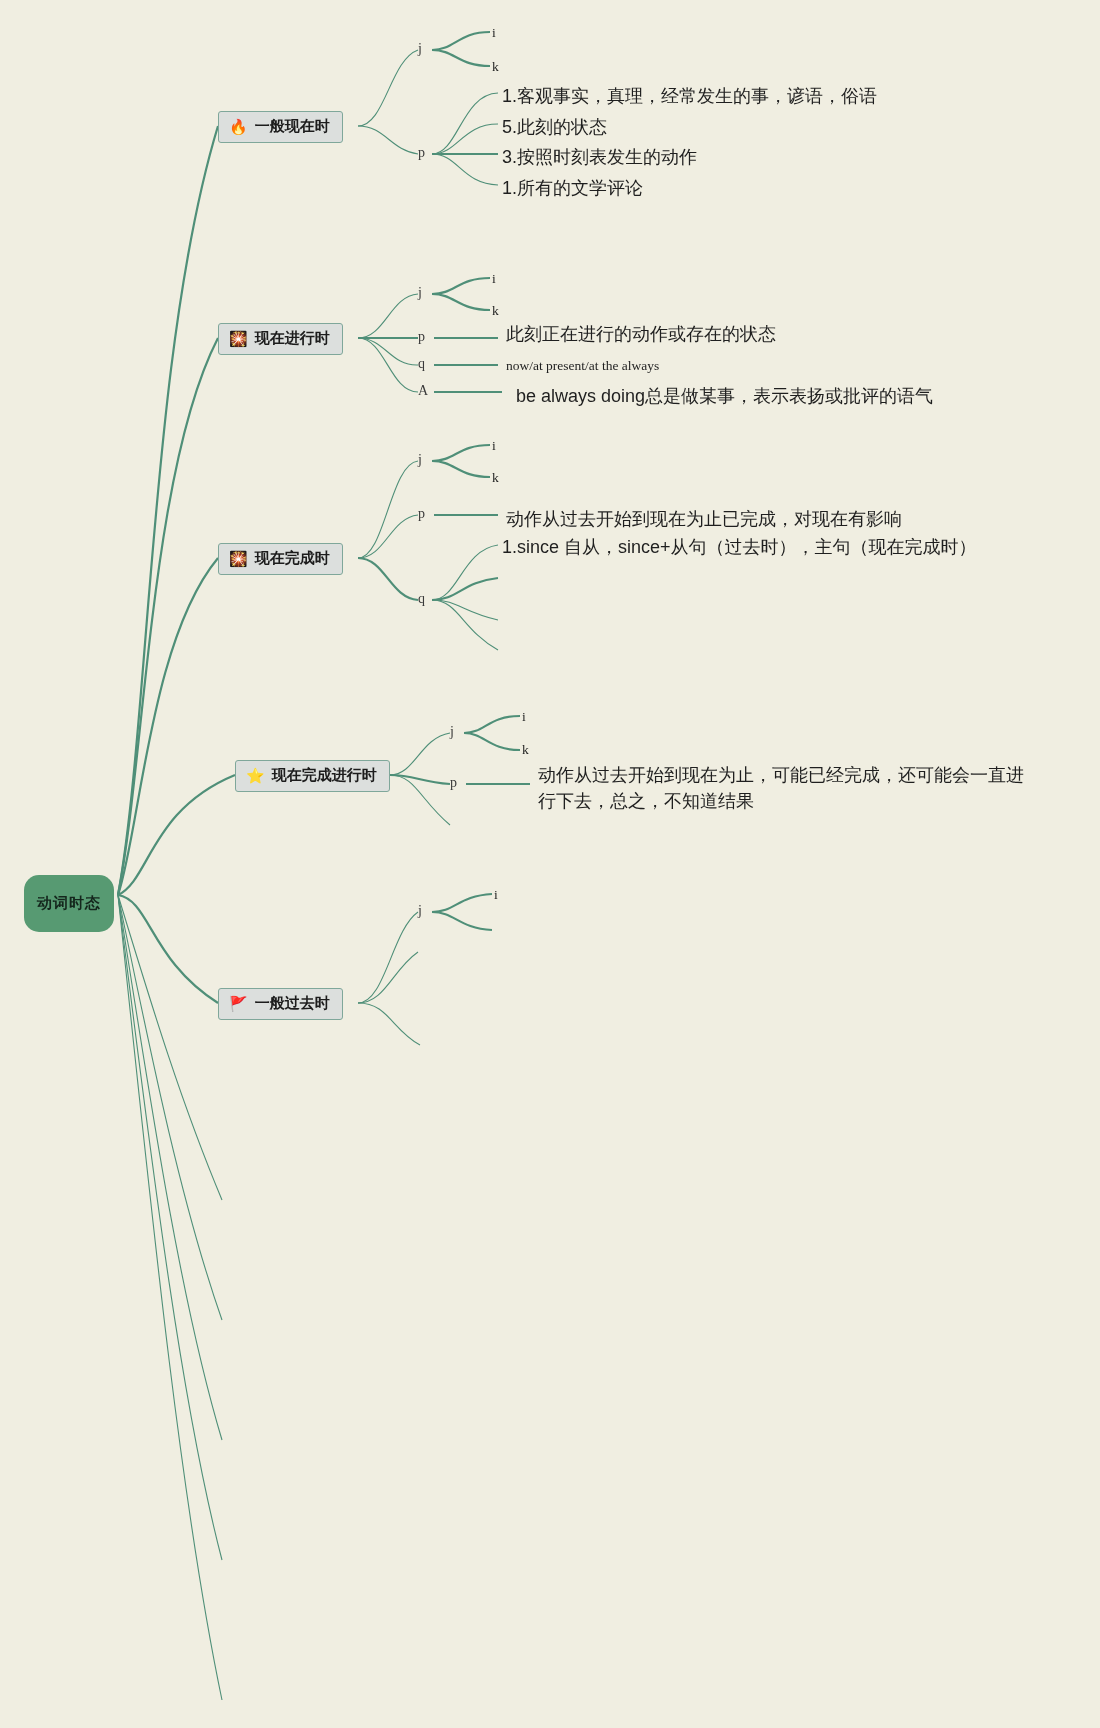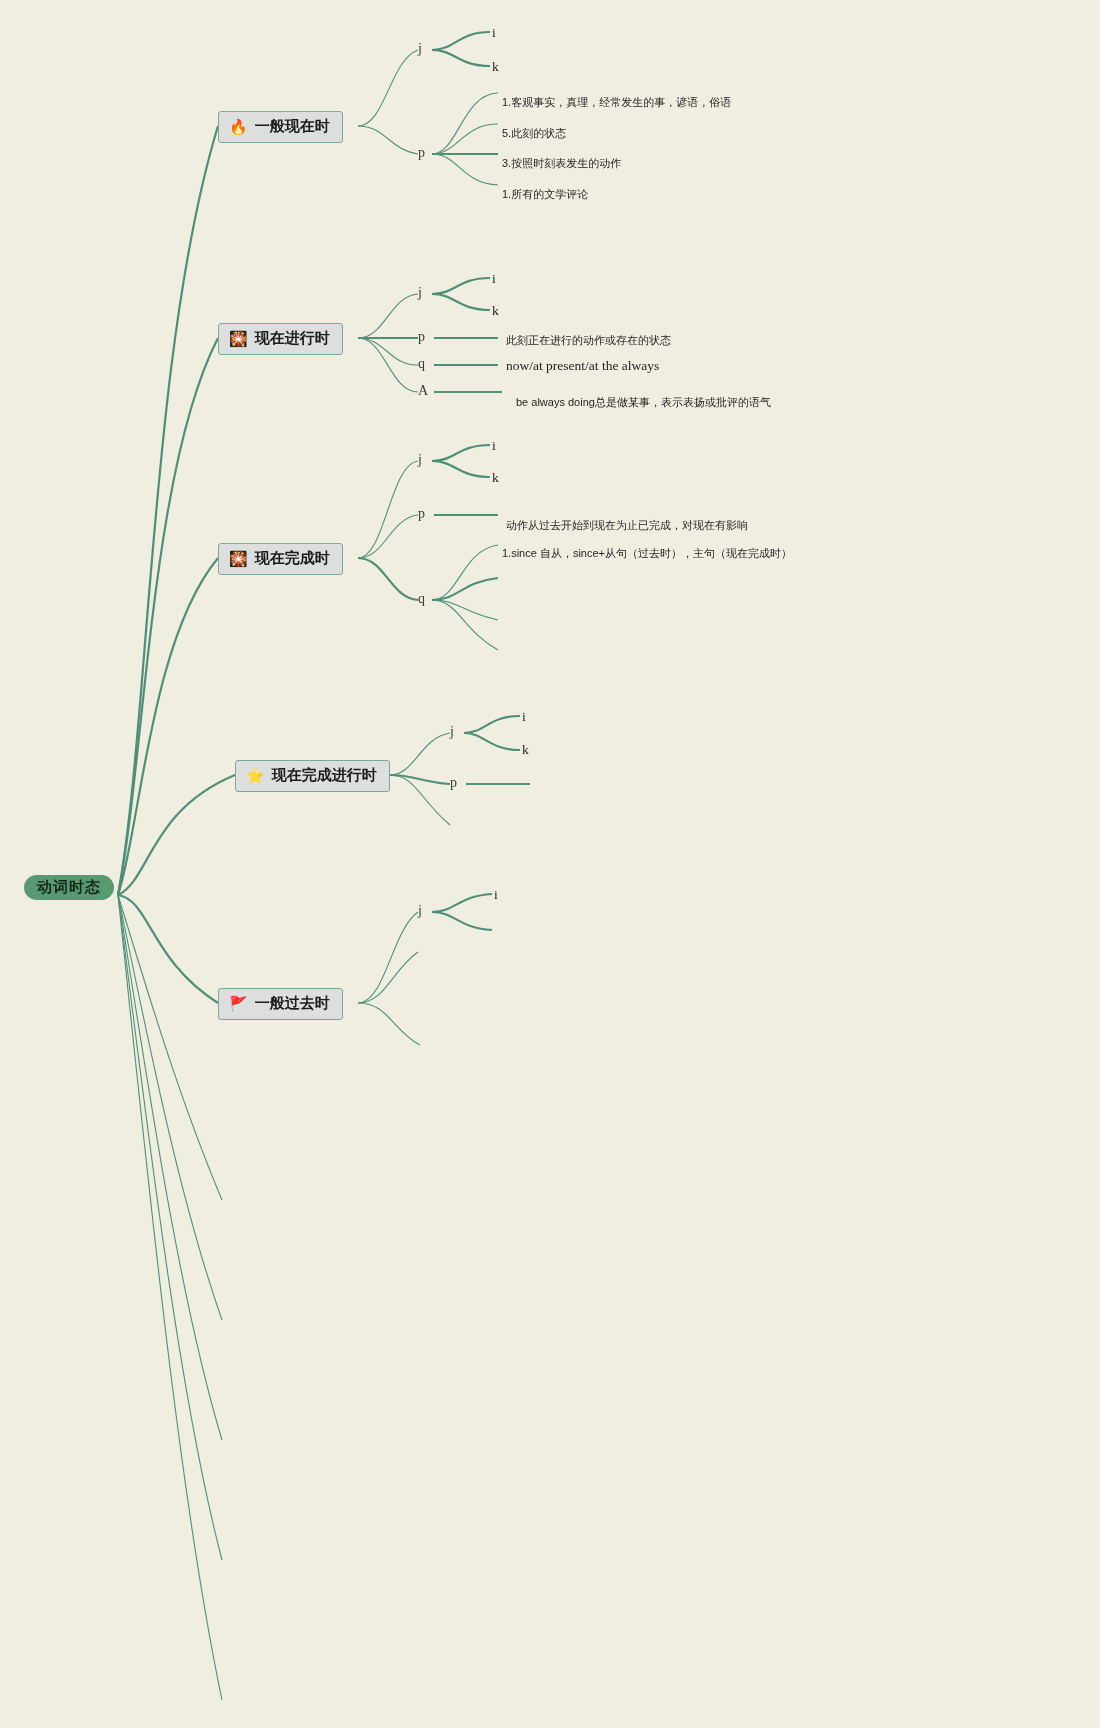--- a/index.html
+++ b/index.html
@@ -18,21 +18,21 @@
   .node{position:absolute;}
 
   
   .root{
     background:#579a72;
     border-radius:15px;
     color:#14261c;
     font-family:"Liberation Sans","DejaVu Sans",sans-serif;
     font-weight:bold;
     font-size:15px;
-    padding:3px 13px;
+    padding:19px 13px;
     letter-spacing:1px;
     white-space:nowrap;
   }
 
   
   .topic{
     background:#dcdfdd;
     border:1px solid #7fa79a;
     border-radius:3px;
     padding:5px 12px 6px 10px;
@@ -55,21 +55,21 @@
     white-space:nowrap;
   }
   .leaf{
     font-family:"Liberation Serif","DejaVu Serif",serif;
     font-size:13.5px;
     color:#1f1f1f;
     white-space:nowrap;
     line-height:1.45;
   }
   .leaf.wrap{white-space:normal;width:480px;}
-  .leaf.cjk{font-family:"Liberation Sans","DejaVu Sans",sans-serif;font-size:11px;margin-top:12px;}
+  .leaf.cjk{font-family:"Liberation Sans","DejaVu Sans",sans-serif;font-size:18px;}
 </style>
 </head>
 <body style="background: rgb(240, 238, 225);">
 
 <div id="canvas">
 
   <svg class="links" viewBox="0 0 1100 1728">
 
     <path class="thick" d="M118 895 C 150 720, 150 350, 218 126" stroke="#4f8f78"></path>
     <path class="thick" d="M118 895 C 145 760, 150 470, 218 338" stroke="#4f8f78"></path>
@@ -188,20 +188,21 @@
 
   <div class="node topic" style="left:235px;top:760px;">
     <span class="emj">⭐</span>
     <span>现在完成进行时</span>
   </div>
   <div class="node letter" style="left:450px;top:724px;">j</div>
   <div class="node leaf" style="left:522px;top:707px;">i</div>
   <div class="node leaf" style="left:522px;top:740px;">k</div>
 
   <div class="node letter" style="left:450px;top:775px;">p</div>
+  <div class="node leaf cjk wrap" style="left:538px;top:762px;width:490px;">动作从过去开始到现在为止，可能已经完成，还可能会一直进行下去，总之，不知道结果</div>
 
   <div class="node topic" style="left:218px;top:988px;">
     <span class="emj">🚩</span>
     <span>一般过去时</span>
   </div>
   <div class="node letter" style="left:418px;top:903px;">j</div>
   <div class="node leaf" style="left:494px;top:885px;">i</div>
   <div class="node leaf" style="left:494px;top:921px;"></div>
 
 </div>

